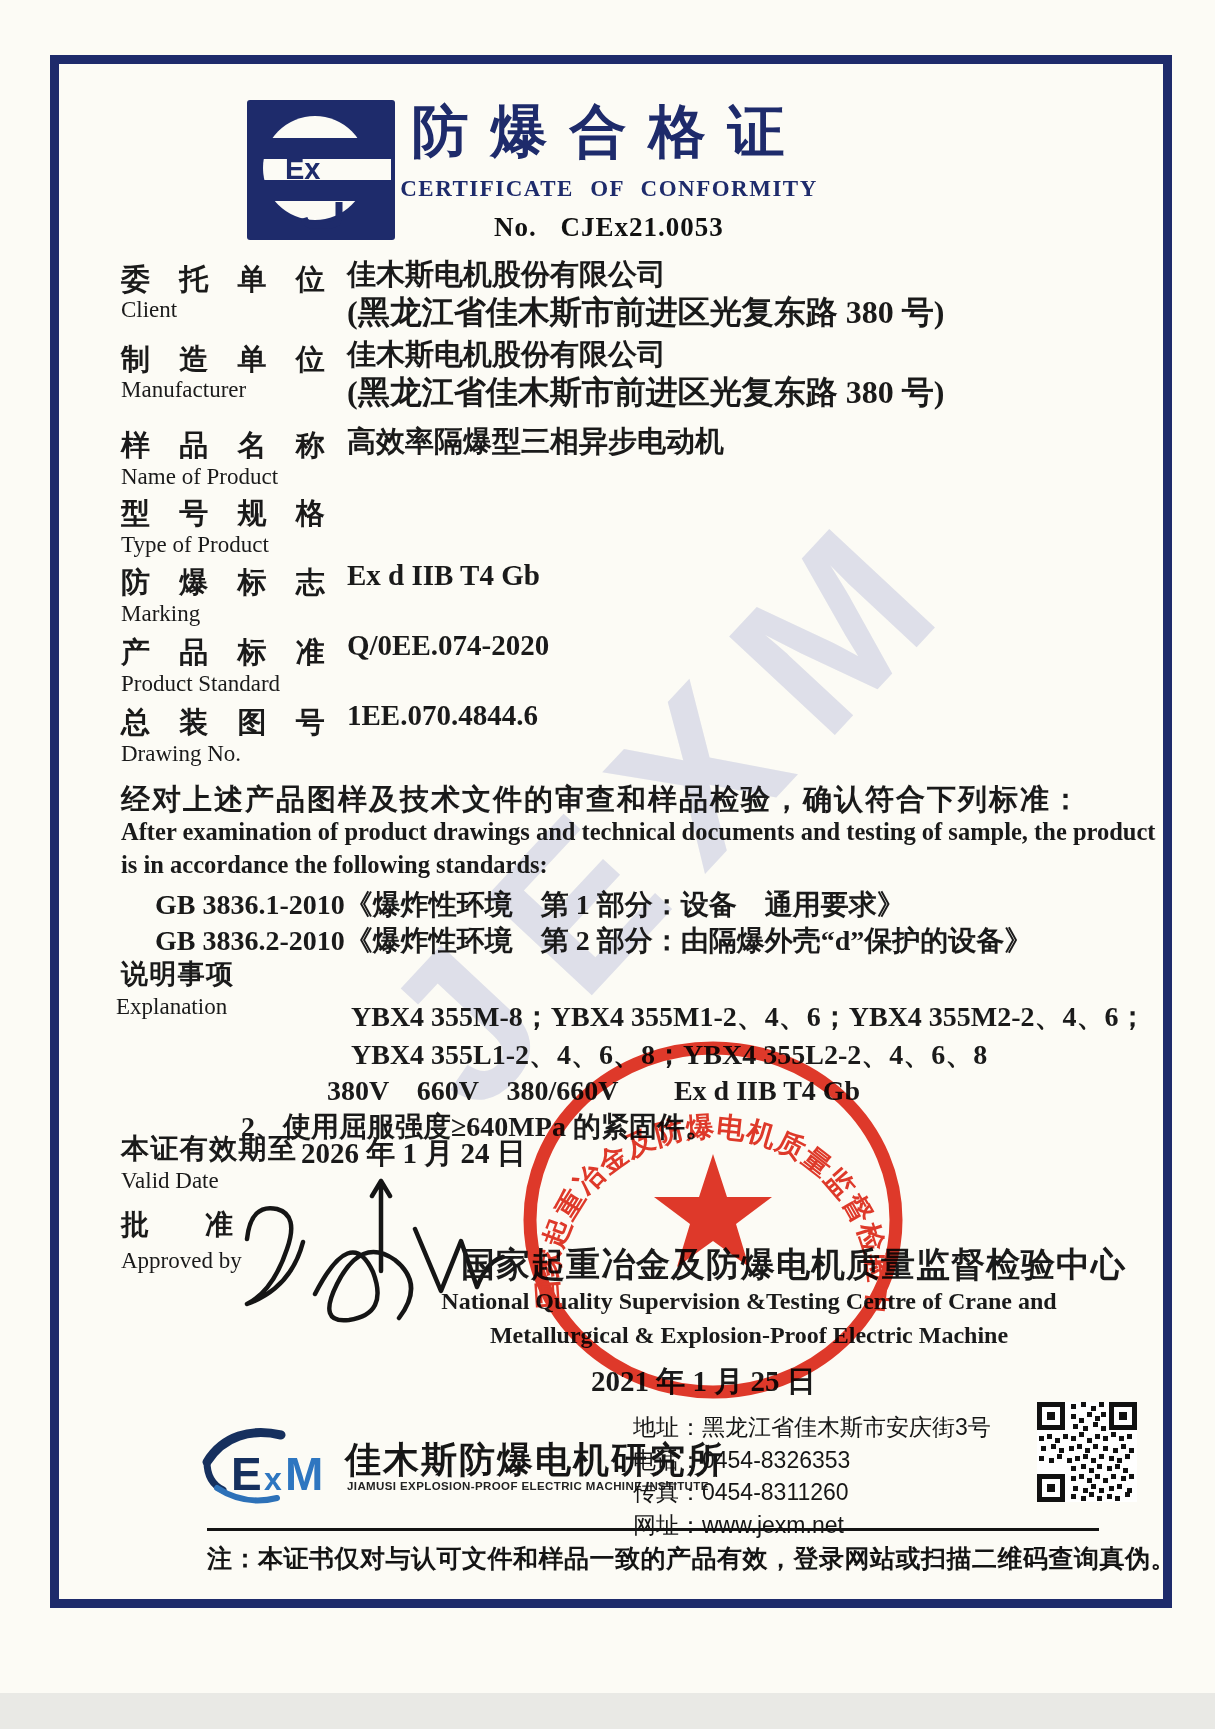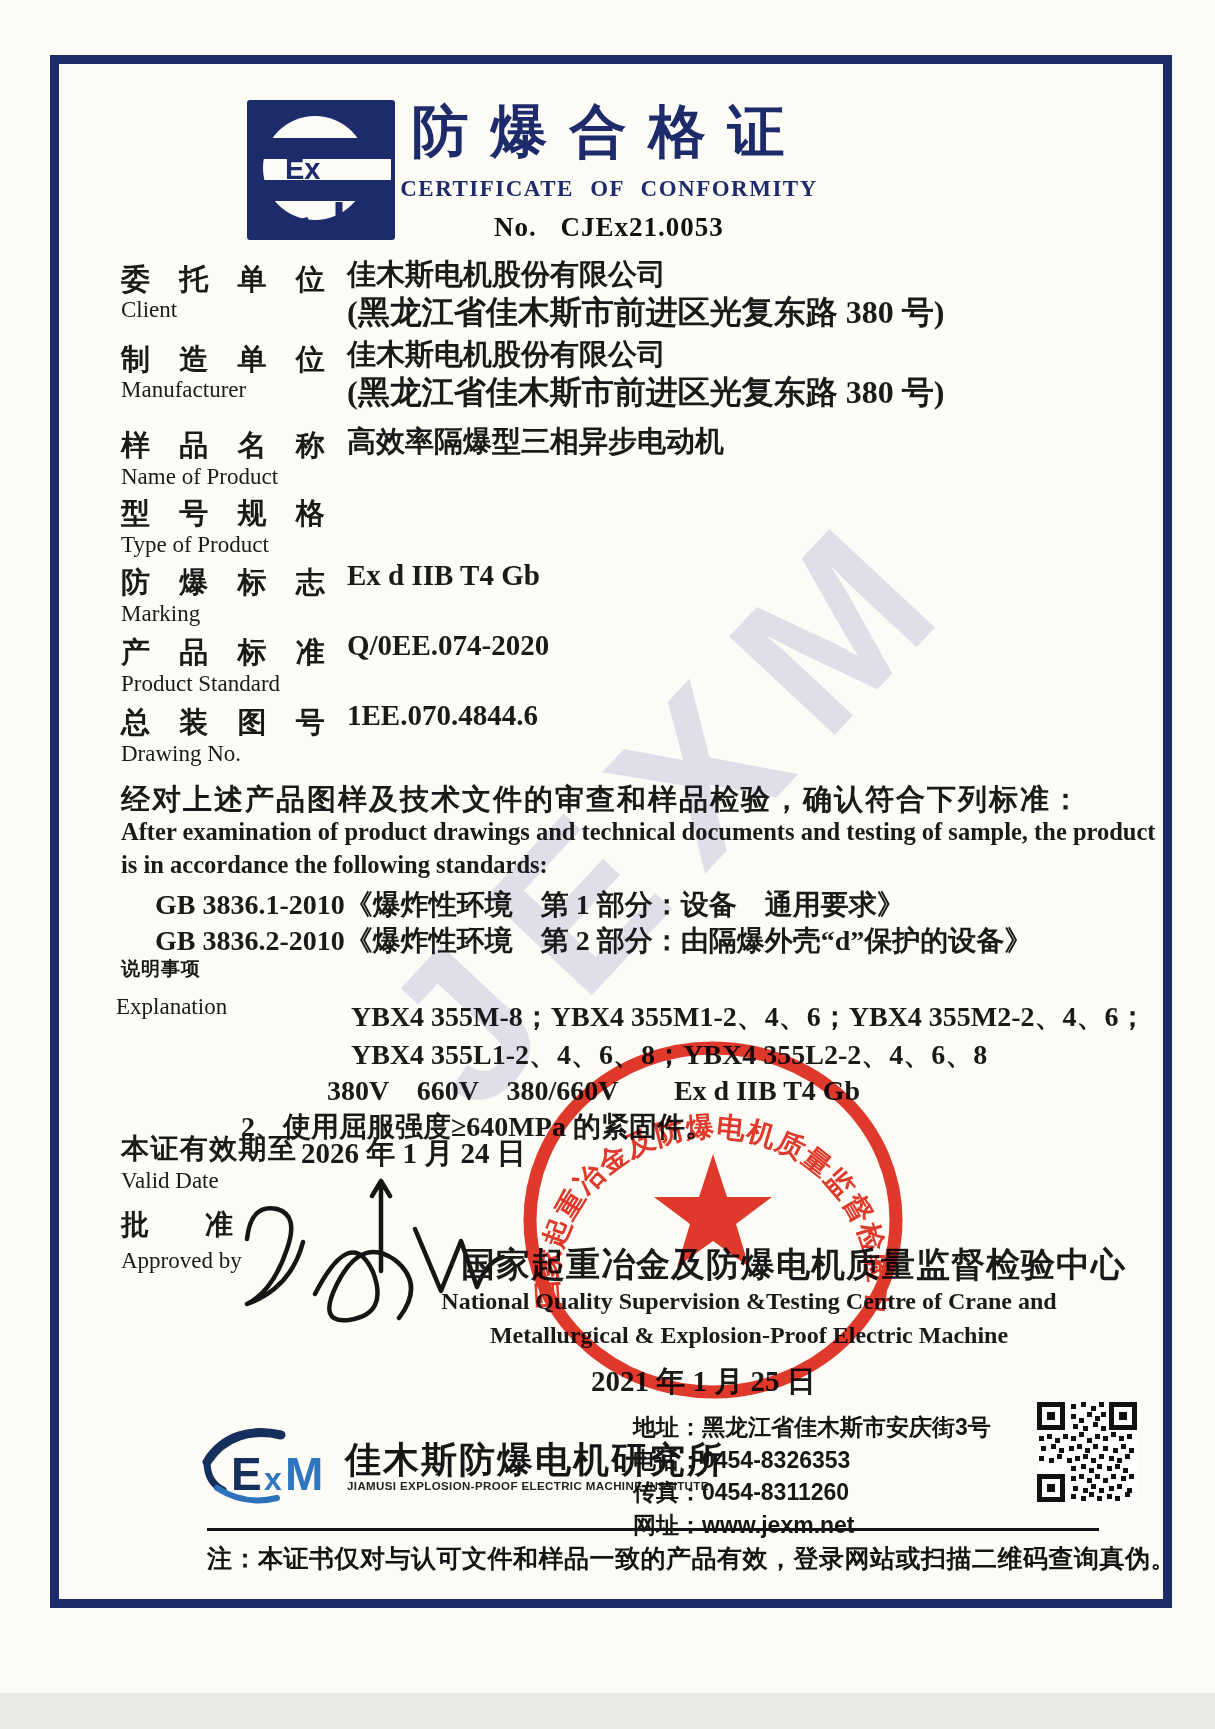--- a/index.html
+++ b/index.html
@@ -25,21 +25,21 @@
   .stmt-en{font-size:24.5px;font-weight:600;}
   .stmt-std{font-size:28px;font-weight:600;}
   .expl-line{font-size:28px;font-weight:700;}
   .centre-zh{font-size:34px;font-weight:700;letter-spacing:1px;}
   .centre-en{width:720px;text-align:center;font-size:24px;font-weight:700;}
   .centre-date{font-size:29px;font-weight:700;}
   
   .sans{font-family:"Liberation Sans","DejaVu Sans",sans-serif;}
   .inst-zh{font-size:36px;font-weight:900;letter-spacing:2px;color:#161616;}
   .inst-en{font-size:11.5px;font-weight:700;letter-spacing:.4px;color:#222;}
-  .contact{font-size:23px;font-weight:700;color:#161616;}
+  .contact{font-size:23px;font-weight:400;color:#161616;}
   .rule{position:absolute;left:148px;top:1464px;width:892px;height:3px;background:#141414;}
   .note{left:148px;top:1478px;font-size:25px;font-weight:700;letter-spacing:.5px;color:#141414;}
   .watermark{position:absolute;left:250px;top:620px;font-size:210px;font-weight:700;
              color:rgba(152,160,206,0.30);letter-spacing:38px;transform:rotate(-47deg);
              font-family:"Liberation Sans","DejaVu Sans",sans-serif;pointer-events:none;}
   .stamp{mix-blend-mode:multiply;opacity:.93;}
   .scan-shadow{position:absolute;left:0;bottom:0;width:100%;height:36px;background:#e9e9e5;}
   svg text{font-family:"Liberation Sans","DejaVu Sans",sans-serif;}
 </style>
 </head>
@@ -92,21 +92,21 @@
     <div class="abs zh-label" style="left:62px;top:639px">总 装 图 号</div>
     <div class="abs en-label" style="left:62px;top:677px">Drawing No.</div>
     <div class="abs val" style="left:288px;top:635px">1EE.070.4844.6</div>
 
     <div class="abs stmt-zh" style="left:62px;top:716px">经对上述产品图样及技术文件的审查和样品检验，确认符合下列标准：</div>
     <div class="abs stmt-en" style="left:62px;top:754px">After examination of product drawings and technical documents and testing of sample, the product</div>
     <div class="abs stmt-en" style="left:62px;top:787px">is in accordance the following standards:</div>
     <div class="abs stmt-std" style="left:96px;top:822px">GB 3836.1-2010《爆炸性环境　第 1 部分：设备　通用要求》</div>
     <div class="abs stmt-std" style="left:96px;top:858px">GB 3836.2-2010《爆炸性环境　第 2 部分：由隔爆外壳“d”保护的设备》</div>
 
-    <div class="abs zh-label6" style="left:62px;top:892px;font-size:19px">说明事项</div>
+    <div class="abs zh-label6" style="left:62px;top:892px;font-size:27px">说明事项</div>
     <div class="abs en-label" style="left:57px;top:930px">Explanation</div>
     <div class="abs expl-line" style="left:292px;top:934px">YBX4 355M-8；YBX4 355M1-2、4、6；YBX4 355M2-2、4、6；</div>
     <div class="abs expl-line" style="left:292px;top:972px">YBX4 355L1-2、4、6、8；YBX4 355L2-2、4、6、8</div>
     <div class="abs expl-line" style="left:268px;top:1008px">380V　660V　380/660V　　Ex d IIB T4 Gb</div>
     <div class="abs expl-line" style="left:182px;top:1044px;font-weight:600">2、使用屈服强度≥640MPa 的紧固件。</div>
 
     <div class="abs zh-label6" style="left:62px;top:1066px">本证有效期至</div>
     <div class="abs en-label" style="left:62px;top:1104px">Valid Date</div>
     <div class="abs val" style="left:242px;top:1070px">2026 年 1 月 24 日</div>
 

